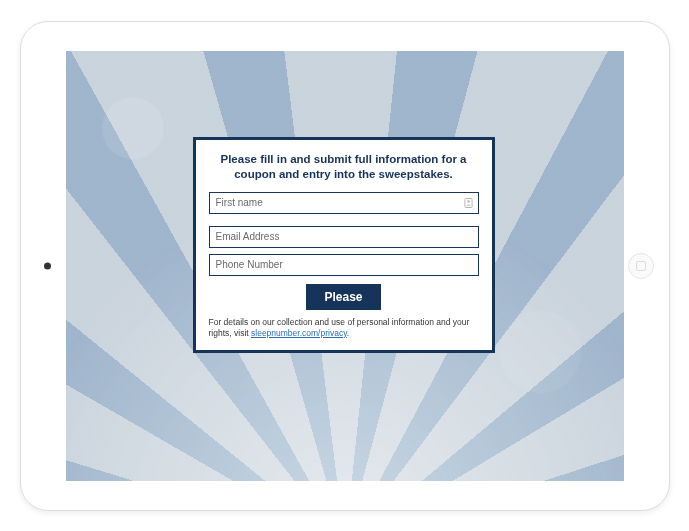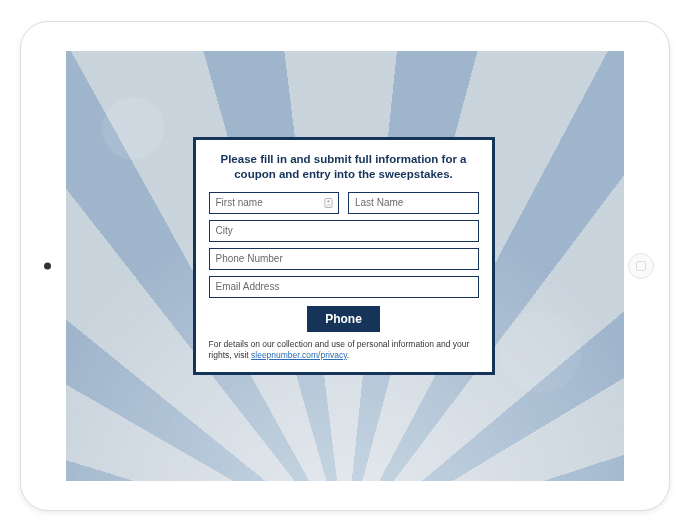--- a/index.html
+++ b/index.html
@@ -185,46 +185,40 @@
         <div class="field f-half">
           <input type="text" placeholder="First name" style="">
           <span class="contact-icon">
             <svg viewBox="0 0 10 12">
                 <rect x="1" y="1" width="8" height="10" rx="1" fill="none" stroke="#777" stroke-width="1"></rect>
                 <circle cx="5" cy="4.2" r="1.3" fill="#777"></circle>
                 <path d="M2.8 9 Q5 6.8 7.2 9" fill="none" stroke="#777" stroke-width="1"></path>
               </svg>
           </span>
         </div>
-        <div class="field f-half">
-          <input type="text" placeholder="Last Name" style="">
-        </div>
-      </div>
-
-
-      <div class="row">
-        <div class="field f-third">
-          <input type="text" placeholder="City" style="">
+      </div>
+
+
+      <div class="row">
+      </div>
+
+      <div class="row">
+        <div class="field f-full">
+          <input type="text" placeholder="Email Address" style="">
         </div>
       </div>
 
       <div class="row">
         <div class="field f-full">
           <input type="text" placeholder="Phone Number" style="">
         </div>
       </div>
 
-      <div class="row">
-        <div class="field f-full">
-          <input type="text" placeholder="Email Address" style="">
-        </div>
-      </div>
-
       <div class="submit-wrap">
-        <button class="submit-btn">Phone</button>
+        <button class="submit-btn">Please</button>
       </div>
 
       <div class="disclaimer">
         <span>For details on our collection and use of personal information and your rights, visit </span><a href="#">sleepnumber.com/privacy</a><span>.</span>
       </div>
     </div>
   </div>
 </div>
 
 </body></html>

